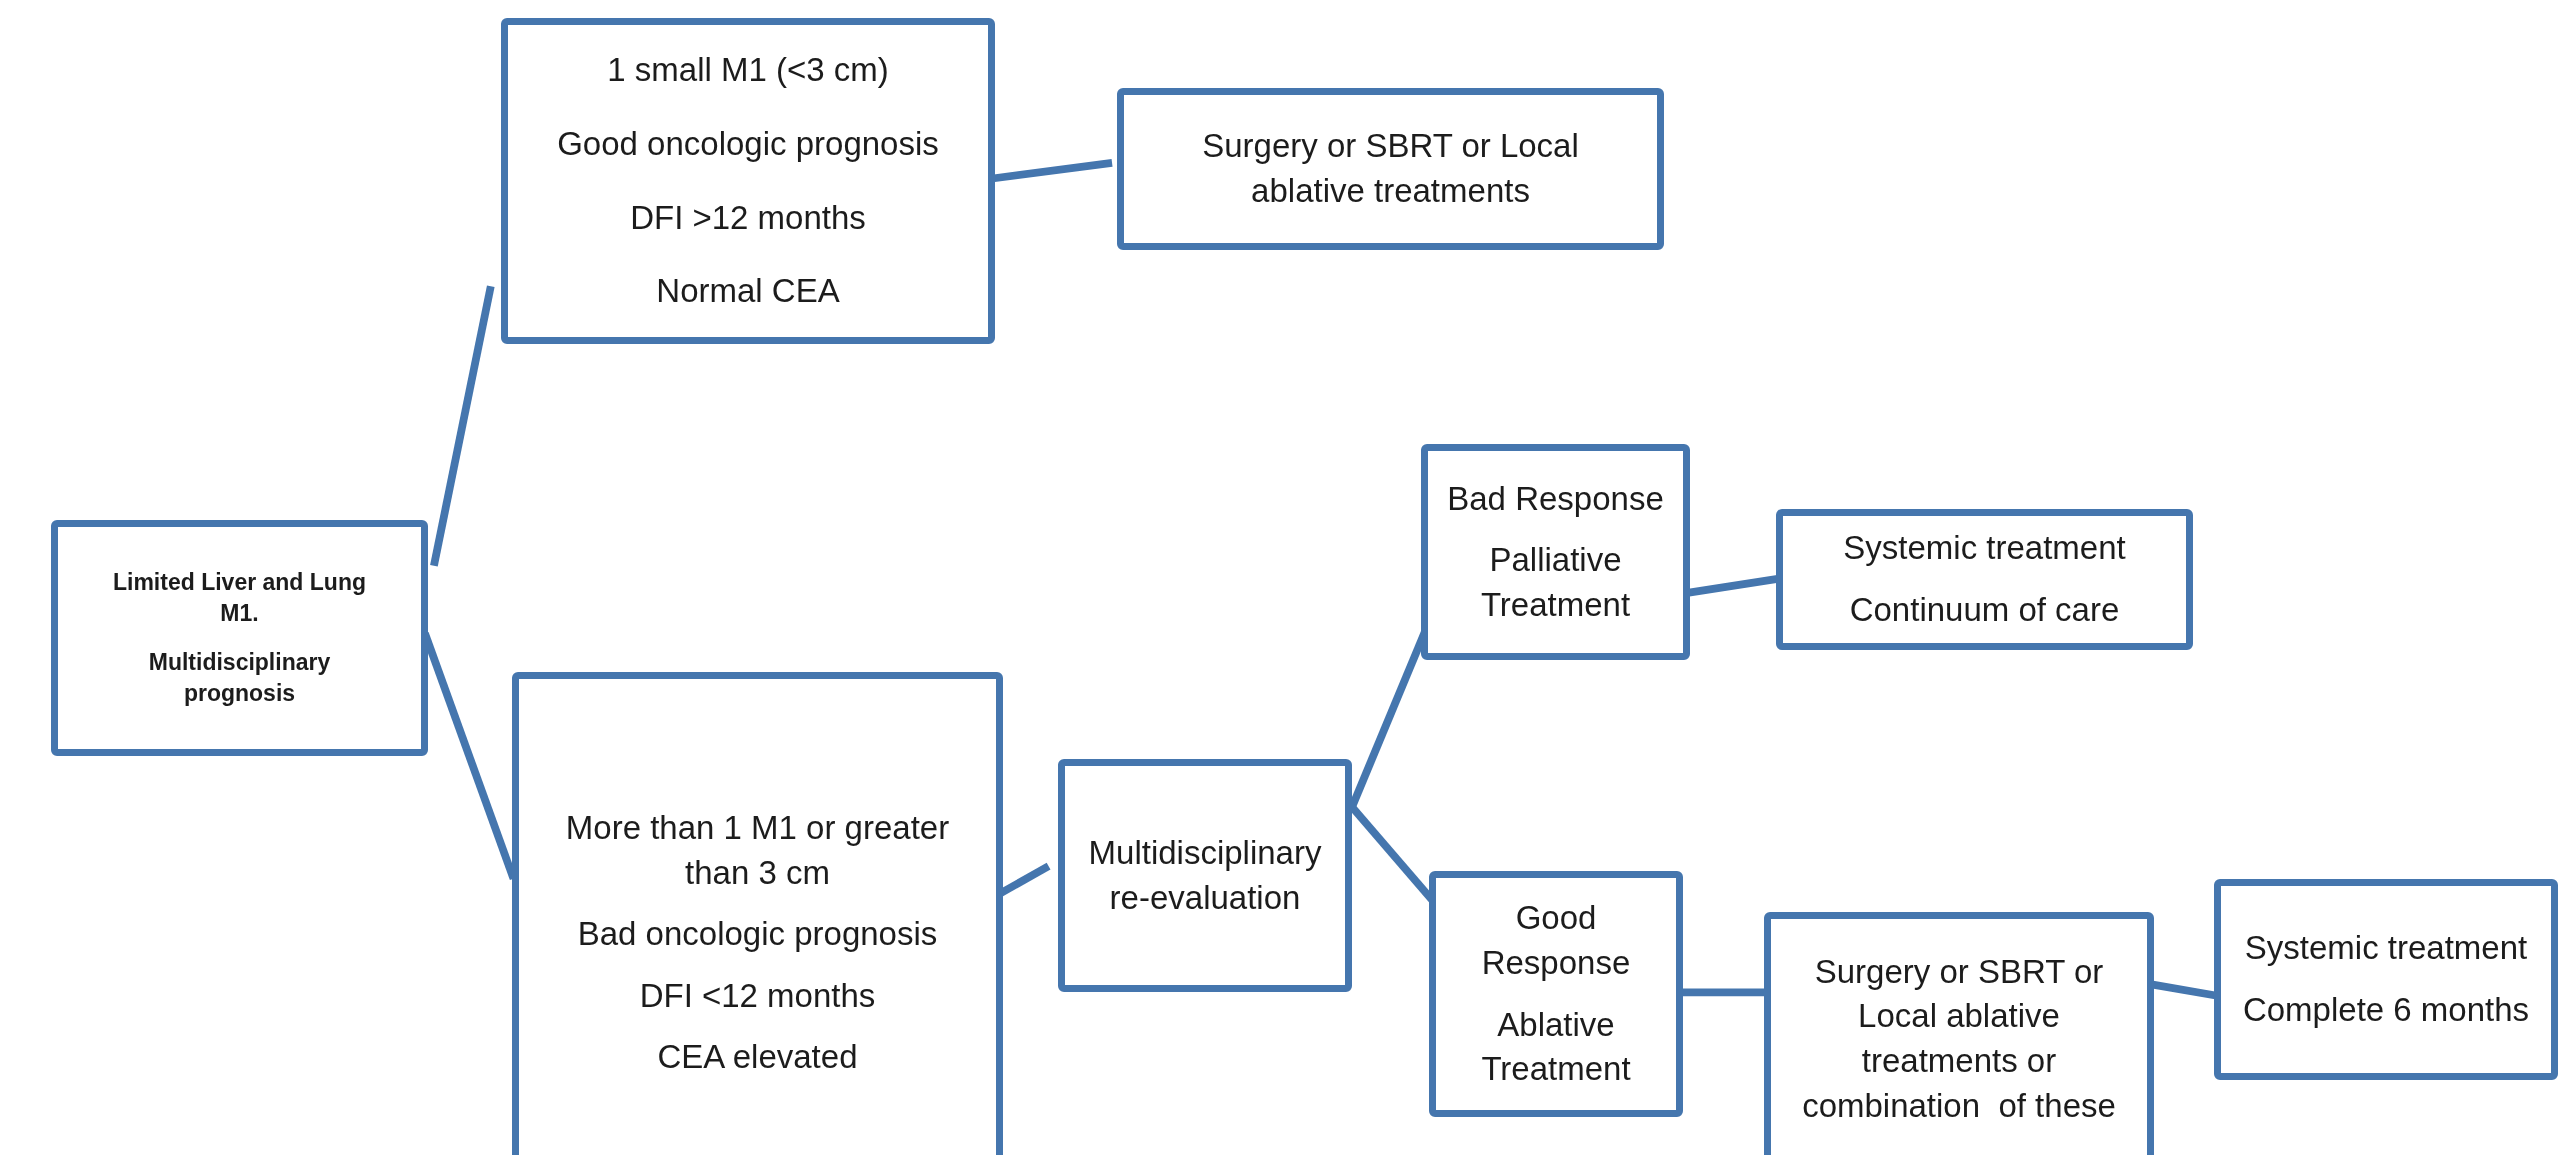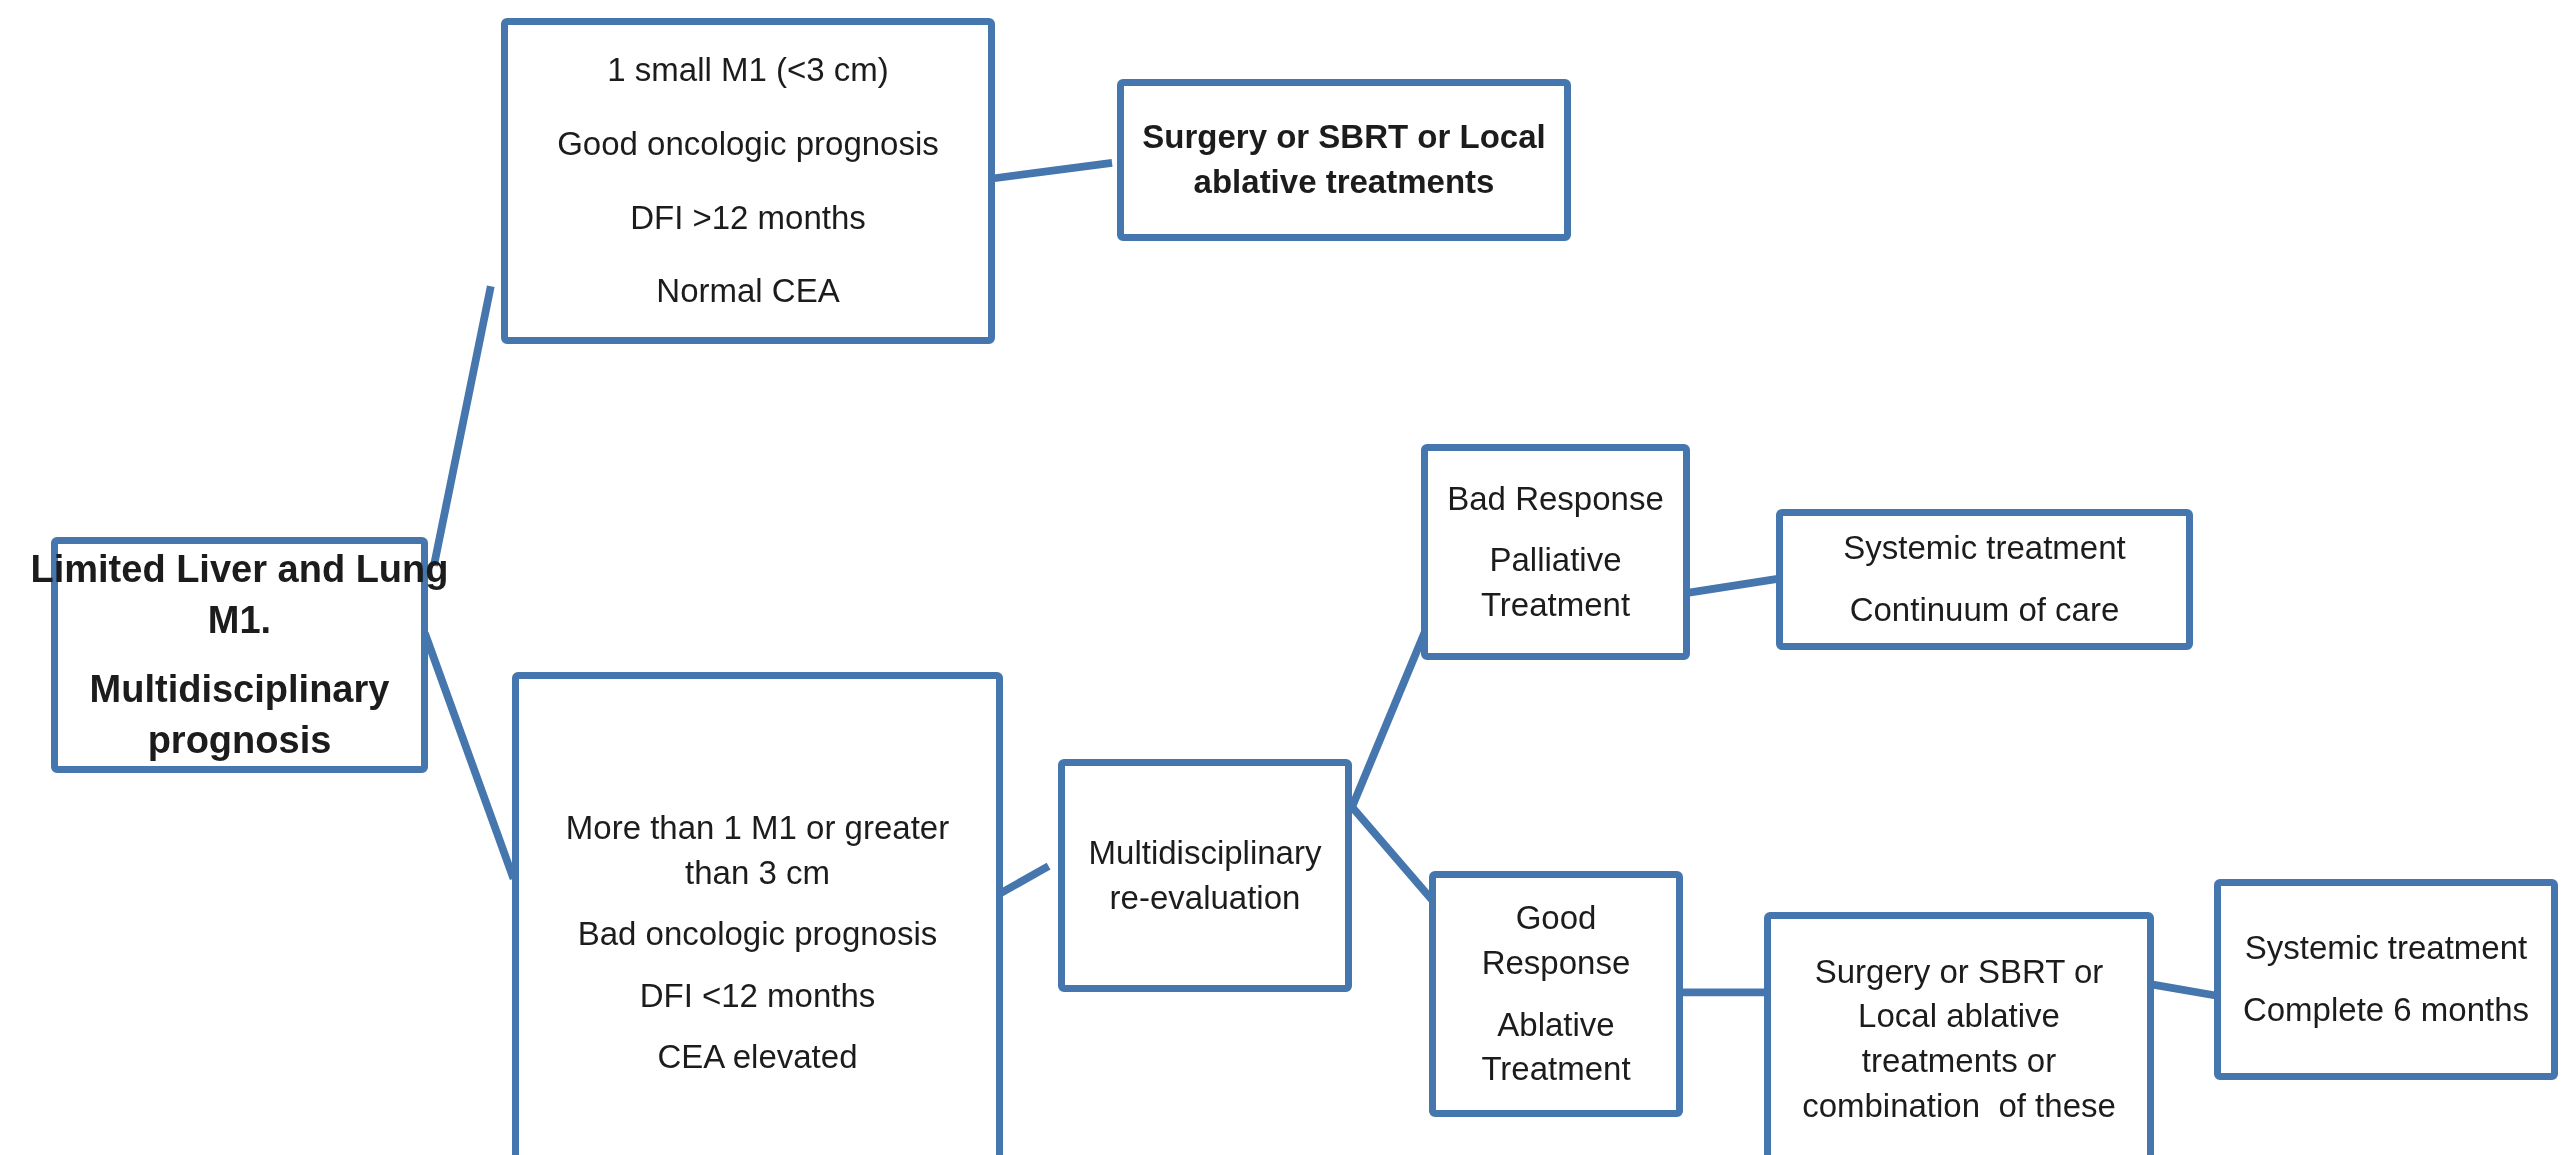--- a/index.html
+++ b/index.html
@@ -29,24 +29,24 @@
     justify-content:center;
     align-items:center;
     text-align:center;
     color:var(--text);
     font-size:33px;
     line-height:1.35;
   }
   .node .line{white-space:pre;}
   .node .gap{margin-top:17px;}
   
-  .n-root     {left:51px;   top:537px;  width:377px; height:236px; font-weight:bold; font-size:38px;}
+  .n-root     {left:51px;   top:520px;  width:377px; height:236px; font-weight:bold; font-size:23px;}
   .n-favorable{left:501px;  top:18px;   width:494px; height:326px;}
   .n-favorable .gap{margin-top:29px;}
-  .n-local    {left:1117px; top:79px;  width:454px; height:162px;font-weight:bold;}
+  .n-local    {left:1117px; top:88px;  width:547px; height:162px;}
   .n-unfavorable{left:512px;top:672px; width:491px; height:542px;}
   .n-reeval   {left:1058px; top:759px; width:294px; height:233px;}
   .n-bad      {left:1421px; top:444px;  width:269px; height:216px;}
   .n-continuum{left:1776px; top:509px;  width:417px; height:141px;}
   .n-good     {left:1429px; top:871px; width:254px; height:246px;}
   .n-combo    {left:1764px; top:912px; width:390px; height:254px;}
   .n-complete {left:2214px; top:879px; width:344px; height:201px;}
 </style>
 </head>
 <body>

